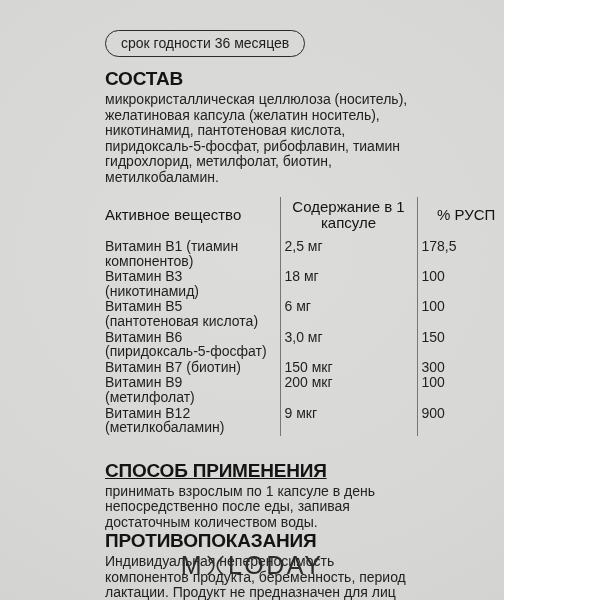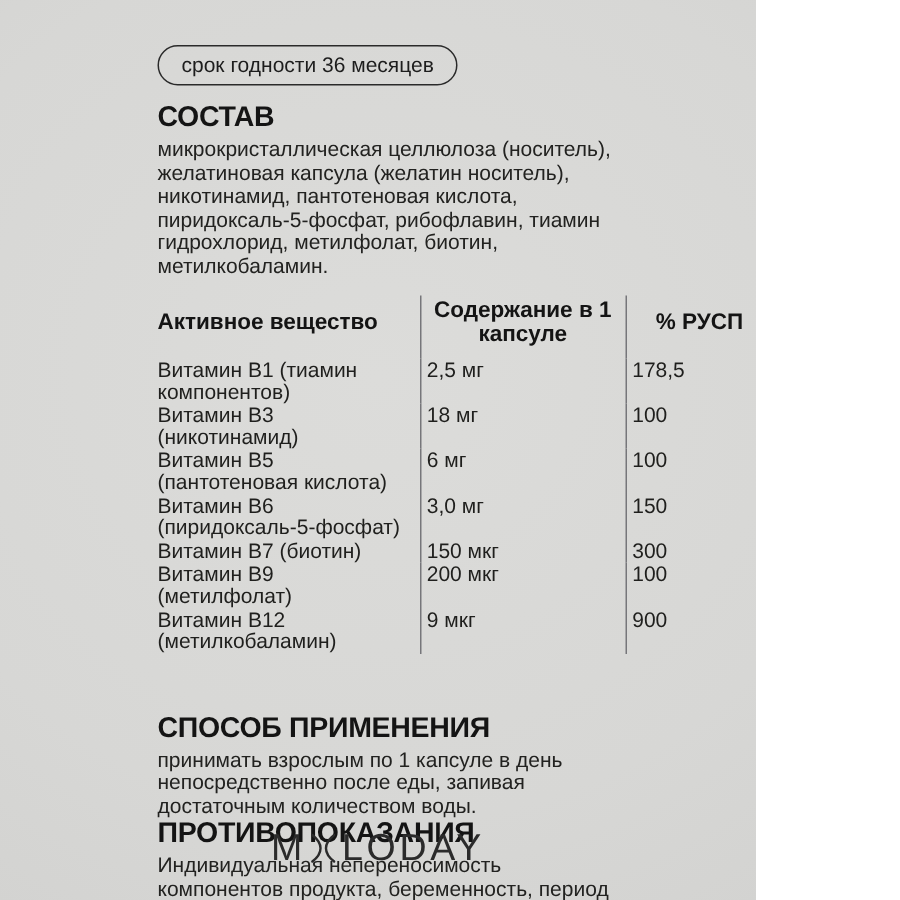--- a/index.html
+++ b/index.html
@@ -29,40 +29,40 @@
   }
   .section-title {
     font-size:19px;
     font-weight:bold;
     letter-spacing:-0.2px;
     line-height:20px;
     margin:0;
     color:#141414;
   }
   .t-sostav { margin-top:12px; }
-  .t-usage  { margin-top:40px; }
+  .t-usage  { margin-top:25px;text-decoration:underline; }
   .t-contra { margin-top:1px; }
   .body-text {
     margin:3px 0 0 0;
     font-size:14px;
     line-height:15.5px;
     color:#222220;
   }
   table.nutrients {
     margin-top:12px;
     border-collapse:collapse;
     table-layout:fixed;
     width:410px;
   }
   table.nutrients col.c-name   { width:175px; }
   table.nutrients col.c-amount { width:137px; }
   table.nutrients col.c-rusp   { width:98px;  }
   table.nutrients th {
     font-size:15px;
-    font-weight:bold;
+    font-weight:normal;
     line-height:16px;
     vertical-align:middle;
     padding:2px 4px 8px 4px;
     color:#141414;
   }
   table.nutrients th.h-name { text-align:left; padding-left:0; }
   table.nutrients th.h-amount, table.nutrients th.h-rusp { text-align:center; }
   table.nutrients td {
     font-size:14px;
     line-height:14.6px;

